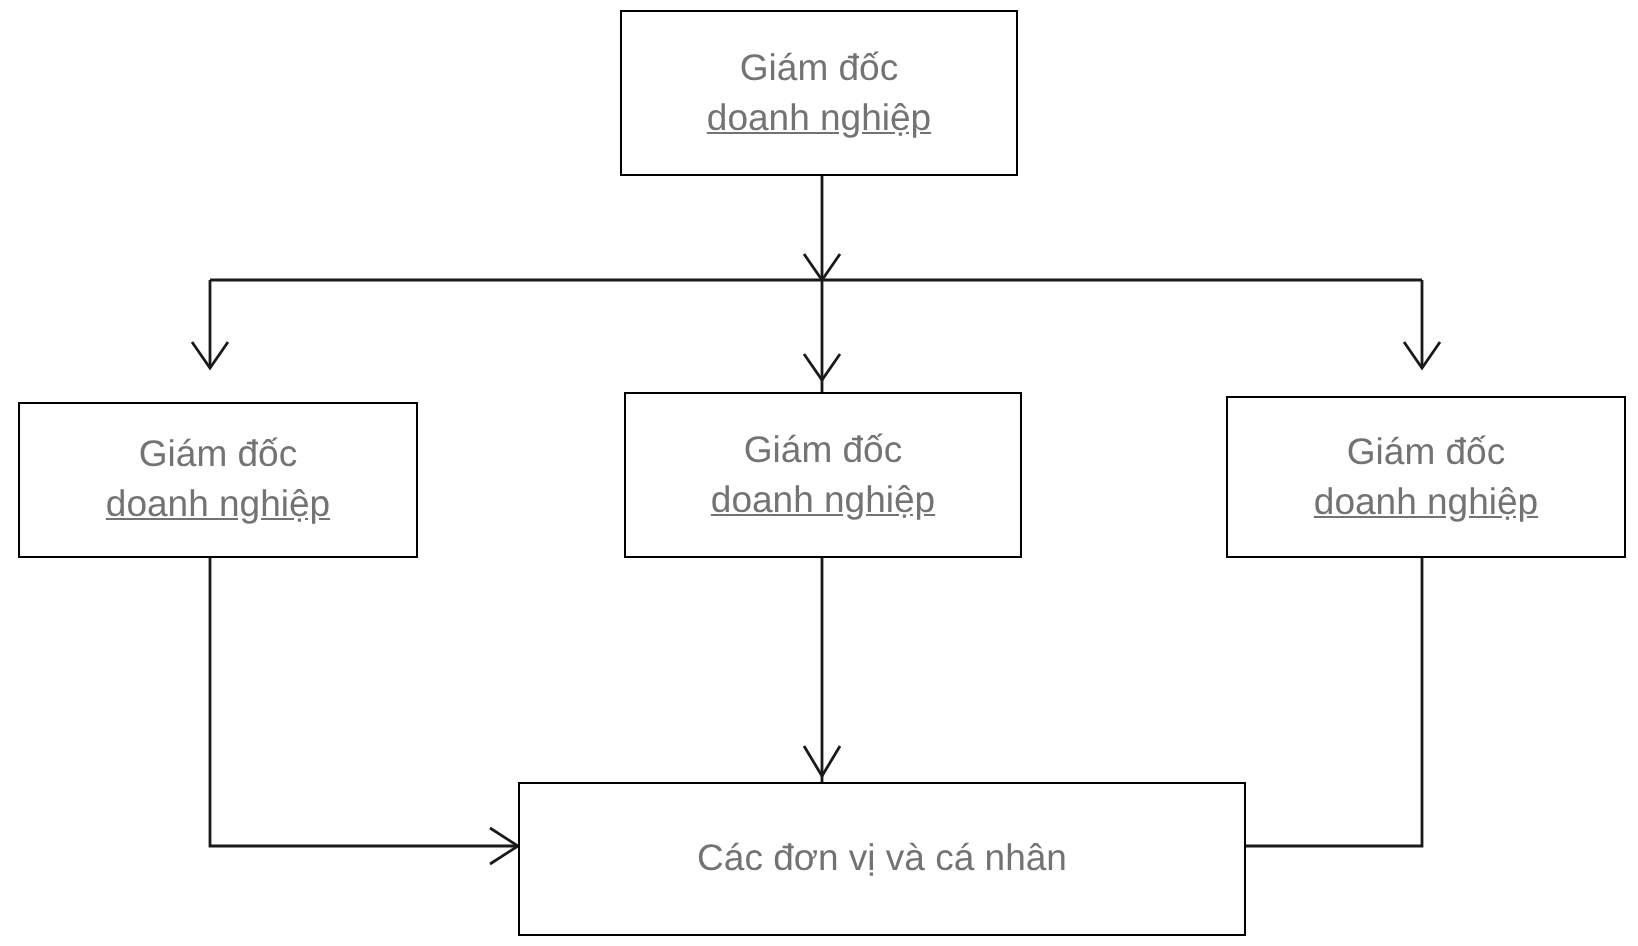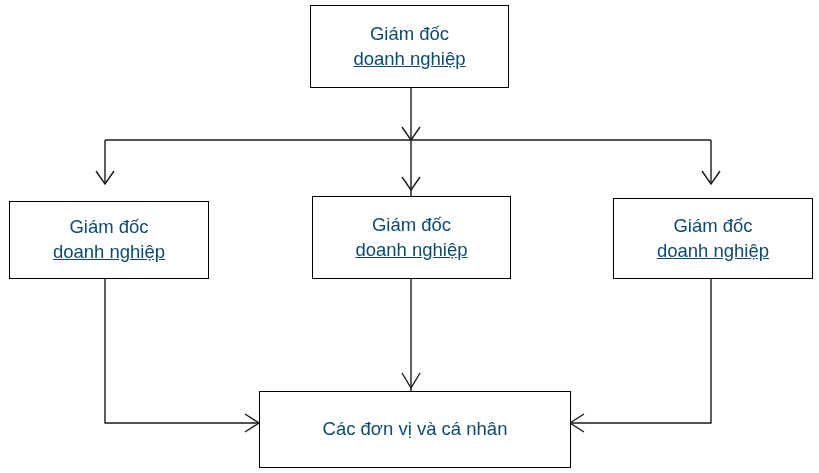--- a/index.html
+++ b/index.html
@@ -27,31 +27,31 @@
   .node {
     position: absolute;
     box-sizing: border-box;
     border: 1.4px solid #000000;
     background: #ffffff;
     display: flex;
     flex-direction: column;
     align-items: center;
     justify-content: center;
     text-align: center;
-    color: #0c4a6e;
+    color: #737373;
     font-size: 18.5px;
     line-height: 1.35;
     z-index: 2;
   }
   .node .line2 { display: block; text-decoration: underline; }
   #node-top    { left: 310px; top: 5px;   width: 199px; height: 83px; }
   #node-left   { left: 9px;   top: 201px; width: 200px; height: 78px; }
   #node-center { left: 312px; top: 196px; width: 199px; height: 83px; }
   #node-right  { left: 613px; top: 198px; width: 200px; height: 81px; }
-  #node-bottom { left: 259px; top: 391px; width: 312px; height: 77px; }
+  #node-bottom { left: 259px; top: 391px; width: 364px; height: 77px; }
 </style>
 </head>
 <body>
 
 <div id="canvas">
 
   <svg id="wires" viewBox="0 0 819 473" width="819" height="473" xmlns="http://www.w3.org/2000/svg">
 
     <g fill="none" stroke="#1a1a1a" stroke-width="1.4" stroke-linecap="butt" stroke-linejoin="miter">
 

